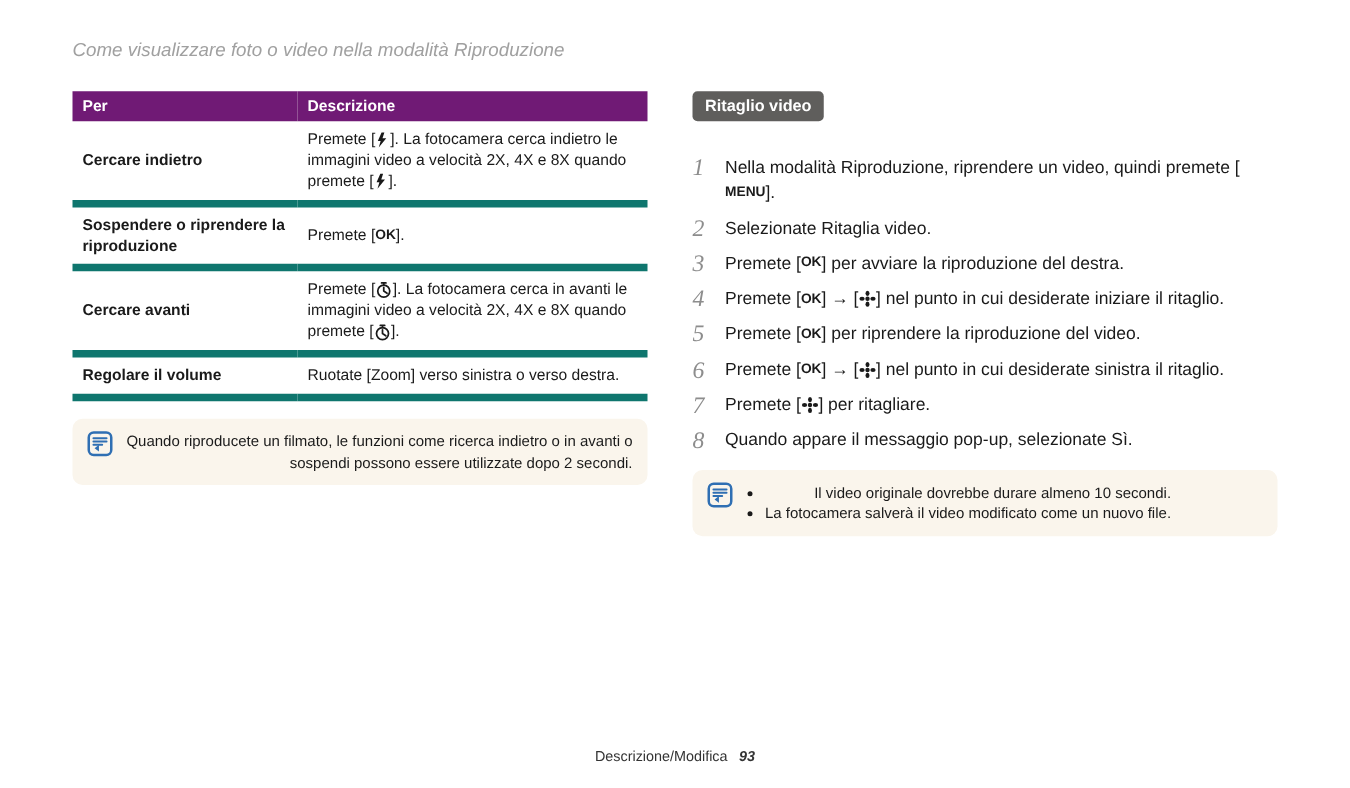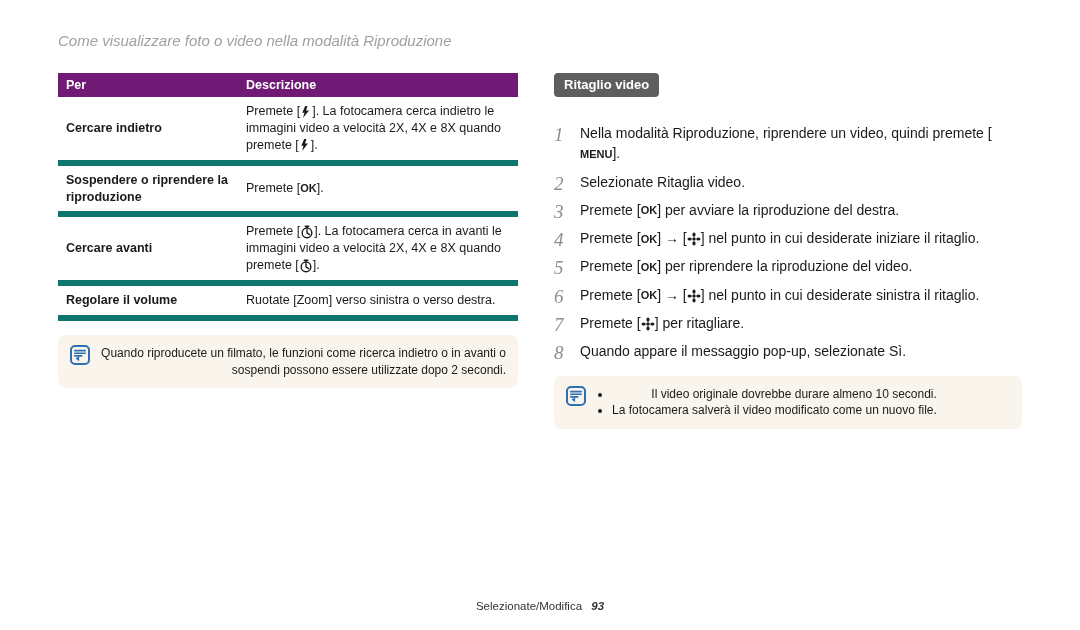--- a/index.html
+++ b/index.html
@@ -274,15 +274,15 @@
             <li>Il video originale dovrebbe durare almeno 10 secondi.</li>
             <li>La fotocamera salverà il video modificato come un nuovo file.</li>
           </ul>
         </div>
       </div>
     </div>
   </div>
 </div>
 
 <div class="footer">
-  <span>Selezionate/Modifica</span>
+  <span>Descrizione/Modifica</span>
   <span class="pg">93</span>
 </div>
 
 </body></html>

